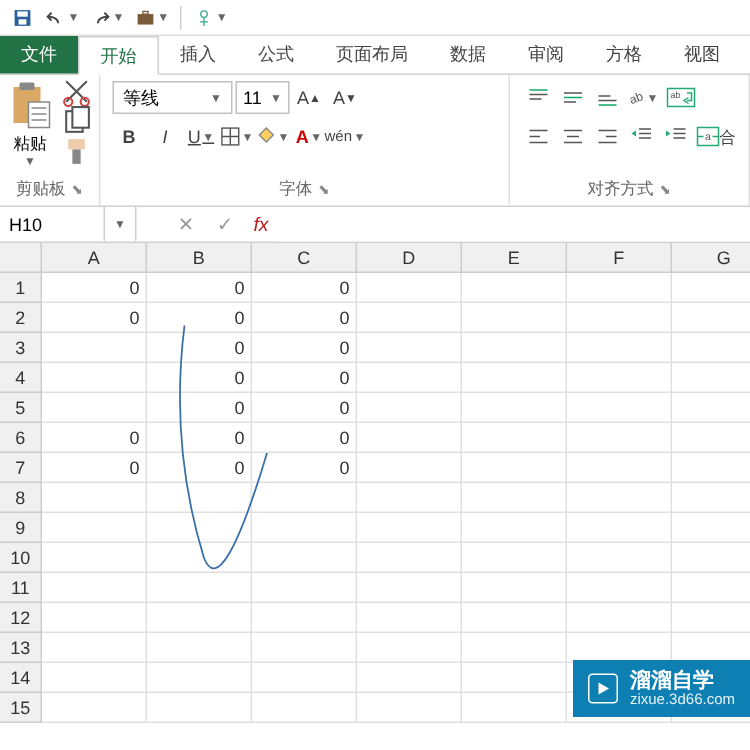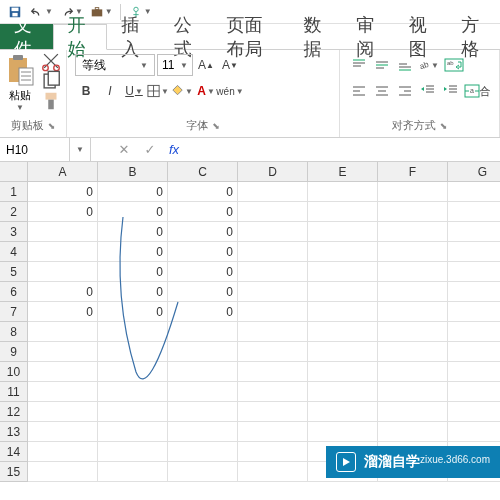--- a/index.html
+++ b/index.html
@@ -5,21 +5,21 @@
     * { box-sizing: border-box; margin: 0; padding: 0; font-family: "Microsoft YaHei", Arial, sans-serif; }
     body { background: #fff; width: 500px; height: 500px; overflow: hidden; position: relative; font-size: 12px; }
     
     .qat { height: 24px; background: #fff; display: flex; align-items: center; padding: 0 4px; border-bottom: 1px solid #e0e0e0; }
     .qat-icon { width: 22px; height: 20px; display: flex; align-items: center; justify-content: center; color: #555; }
     .qat-icon svg { width: 14px; height: 14px; }
     .qat-drop { font-size: 8px; color: #666; margin-left: -3px; margin-right: 3px; }
     .qat-sep { width: 1px; height: 16px; background: #d0d0d0; margin: 0 4px; }
     
     .tabs { height: 26px; background: #fff; display: flex; align-items: stretch; border-bottom: 1px solid #d0d0d0; }
-    .tab { padding: 0 14px; display: flex; align-items: center; font-size: 18px; color: #444; cursor: pointer; }
+    .tab { padding: 0 14px; display: flex; align-items: center; font-size: 12px; color: #444; cursor: pointer; }
     .tab-file { background: #217346; color: #fff; }
     .tab-active { border: 1px solid #d0d0d0; border-bottom: 1px solid #fff; background: #fff; color: #217346; margin-bottom: -1px; }
     
     .ribbon { height: 88px; background: #fff; display: flex; border-bottom: 1px solid #d0d0d0; }
     .ribbon-group { border-right: 1px solid #e0e0e0; display: flex; flex-direction: column; padding: 2px 4px; }
     .group-content { flex: 1; display: flex; align-items: flex-start; }
     .group-label { text-align: center; font-size: 11px; color: #666; padding: 2px 0; display: flex; justify-content: center; align-items: center; }
     .group-label-arrow { font-size: 9px; margin-left: 4px; color: #888; }
     .paste-btn { display: flex; flex-direction: column; align-items: center; padding: 2px; }
     .paste-icon { width: 28px; height: 32px; }
@@ -34,38 +34,38 @@
     .ribbon-btn { width: 22px; height: 22px; display: flex; align-items: center; justify-content: center; color: #444; font-size: 12px; }
     .ribbon-btn sup { font-size: 8px; }
     .drop-arrow { font-size: 8px; color: #666; margin-left: 1px; }
     
     .align-group .align-row { display: flex; gap: 1px; padding: 2px 4px; }
     
     .namebox-row { height: 24px; display: flex; align-items: center; border-bottom: 1px solid #d0d0d0; background: #fff; }
     .namebox { width: 70px; border-right: 1px solid #d0d0d0; height: 100%; display: flex; align-items: center; padding: 0 6px; font-size: 12px; text-align: right; }
     .namebox-drop { font-size: 8px; color: #666; padding: 0 6px; border-right: 1px solid #d0d0d0; height: 100%; display:flex; align-items:center;}
     .fx-btn { width: 26px; height: 100%; display: flex; align-items: center; justify-content: center; color: #999; font-size: 13px; }
-    .fx-label { font-style: italic; font-size: 13px; color: #1d4ed8; padding: 0 6px; }
+    .fx-label { font-style: italic; font-size: 13px; color: #b91c1c; padding: 0 6px; }
     .formula-input { flex: 1; height: 100%; border: none; padding: 0 6px; }
     
     .grid { position: relative; }
     .grid-corner { position: absolute; left: 0; top: 0; width: 28px; height: 20px; background: #f0f0f0; border-right: 1px solid #ccc; border-bottom: 1px solid #ccc; }
     .col-headers { position: absolute; left: 28px; top: 0; height: 20px; display: flex; }
     .col-h { width: 70px; background: #f0f0f0; border-right: 1px solid #ccc; border-bottom: 1px solid #ccc; display: flex; align-items: center; justify-content: center; font-size: 12px; color: #333; }
     .row-headers { position: absolute; left: 0; top: 20px; width: 28px; }
     .row-h { height: 20px; background: #f0f0f0; border-right: 1px solid #ccc; border-bottom: 1px solid #ccc; display: flex; align-items: center; justify-content: center; font-size: 12px; color: #333; }
     .cells { position: absolute; left: 28px; top: 20px; }
     .cell-row { display: flex; }
     .cell { width: 70px; height: 20px; border-right: 1px solid #e0e0e0; border-bottom: 1px solid #e0e0e0; display: flex; align-items: center; justify-content: flex-end; padding: 0 4px; font-size: 12px; color: #333; }
     
     .curve { position: absolute; pointer-events: none; }
     
     .watermark { position: absolute; right: 0; bottom: 22px; background: #0d7fb3; color: #fff; display: flex; align-items: center; padding: 6px 10px; font-size: 14px; }
     .watermark-icon { width: 20px; height: 20px; border: 1.5px solid #fff; border-radius: 3px; display: flex; align-items: center; justify-content: center; margin-right: 8px; }
-    .watermark-txt { display: flex; line-height: 1.1; justify-content: space-between; }
+    .watermark-txt { display: flex; flex-direction: column; line-height: 1.1; justify-content: space-between; }
     .watermark-url { font-size: 10px; opacity: 0.9; }
     
     .dropdown-indicator { font-size:8px; color:#666; }
   </style>
 </head>
 <body>
 
 <div class="qat">
   <div class="qat-icon">
     <svg viewBox="0 0 16 16">
@@ -104,22 +104,22 @@
 </div>
 
 <div class="tabs">
   <div class="tab tab-file">文件</div>
   <div class="tab tab-active">开始</div>
   <div class="tab">插入</div>
   <div class="tab">公式</div>
   <div class="tab">页面布局</div>
   <div class="tab">数据</div>
   <div class="tab">审阅</div>
+  <div class="tab">方格</div>
   <div class="tab">视图</div>
-  <div class="tab">方格</div>
 </div>
 
 <div class="ribbon">
 
   <div class="ribbon-group">
     <div class="group-content">
       <div class="paste-btn">
         <svg class="paste-icon" viewBox="0 0 28 32">
             <rect x="3" y="4" width="18" height="24" fill="#d9a864"></rect>
             <rect x="7" y="1" width="10" height="5" rx="1" fill="#888"></rect>

